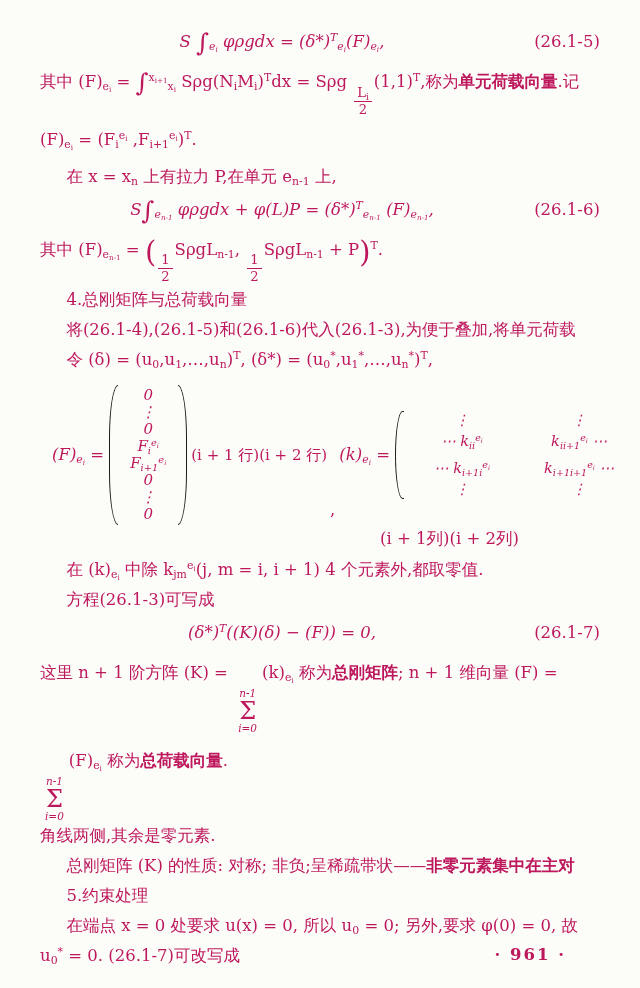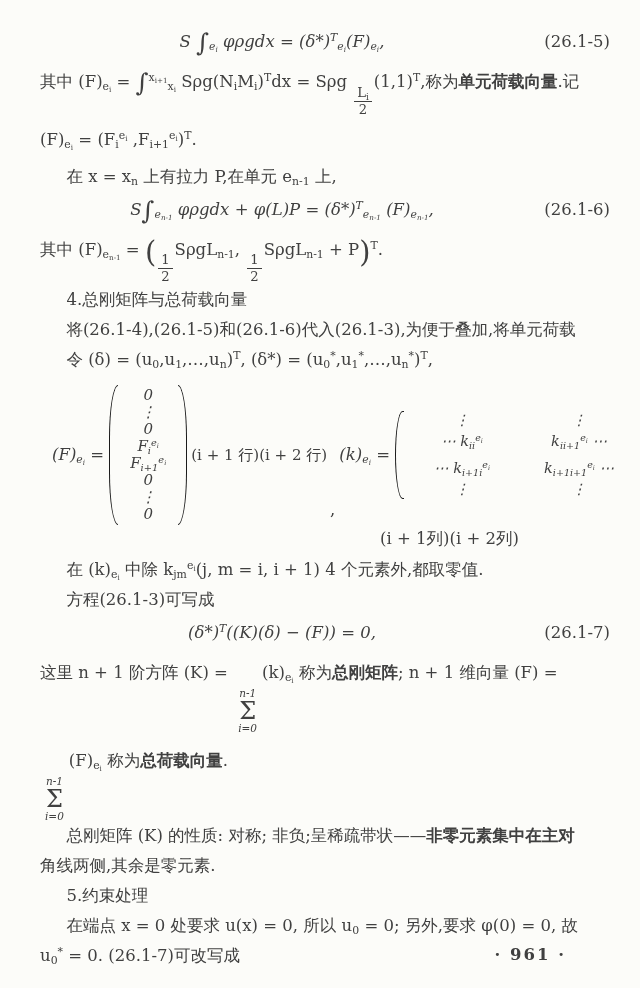--- a/index.html
+++ b/index.html
@@ -1,25 +1,25 @@
 <!DOCTYPE html>
 <html><head>
 <meta charset="utf-8">
 <style>
   html,body{margin:0;padding:0;}
   body{width:640px;height:988px;background:#e9e9e7;font-family:"DejaVu Serif","Liberation Serif",serif;}
   .page{position:relative;width:640px;height:988px;box-sizing:border-box;
-        padding:24px 30px 0 40px;background:#fcfcf9;color:#404040;
+        padding:24px 30px 0 40px;background:#fcfcf9;color:#be185d;
         font-size:16.5px;line-height:30px;overflow:hidden;}
   .ln{min-height:30px;}
   .ind{text-indent:1.6em;}
   .tall{line-height:44px;min-height:44px;}
   .eqrow{display:flex;align-items:center;margin:3px 0;}
   .eqc{flex:1;text-align:center;font-style:italic;}
-  .eqn{width:86px;text-align:right;font-style:normal;}
+  .eqn{width:86px;text-align:center;font-style:normal;}
   sub,sup{font-size:66%;line-height:0;}
   sup{vertical-align:0.55em;}
   sub{vertical-align:-0.3em;}
   .frac{display:inline-flex;flex-direction:column;vertical-align:-0.75em;text-align:center;
         font-size:80%;line-height:1.2;margin:0 2px;}
   .fn{border-bottom:1.2px solid currentColor;padding:0 3px;}
   .fd{padding:0 3px;}
   .int{font-size:150%;vertical-align:-0.15em;line-height:0;font-style:italic;}
   .sum{display:inline-flex;flex-direction:column;align-items:center;line-height:1;
        vertical-align:-1.15em;margin:0 5px;font-style:normal;}
@@ -156,21 +156,21 @@
   <div class="ln tall">这里 n + 1 阶方阵 (K) = <span class="sum">
         <span class="sl">n-1</span>
         <span class="sg">Σ</span>
         <span class="sl">i=0</span>
       </span>(k)<sub>e<sub>i</sub></sub> 称为<b>总刚矩阵</b>; n + 1 维向量 (F) =</div>
   <div class="ln" style="line-height:56px;min-height:56px;"><span class="sum">
         <span class="sl">n-1</span>
         <span class="sg">Σ</span>
         <span class="sl">i=0</span>
       </span>(F)<sub>e<sub>i</sub></sub> 称为<b>总荷载向量</b>.</div>
+  <div class="ln">角线两侧,其余是零元素.</div>
   <div class="ln ind">总刚矩阵 (K) 的性质: 对称; 非负;呈稀疏带状——<b>非零元素集中在主对</b></div>
-  <div class="ln">角线两侧,其余是零元素.</div>
 
   <div class="ln ind">5.约束处理</div>
   <div class="ln ind">在端点 x = 0 处要求 u(x) = 0, 所以 u<sub>0</sub> = 0; 另外,要求 φ(0) = 0, 故</div>
   <div class="ln">u<sub>0</sub><sup>*</sup> = 0. (26.1-7)可改写成</div>
 
   <div class="pageno">· 961 ·</div>
 </div>
 
 </body></html>

